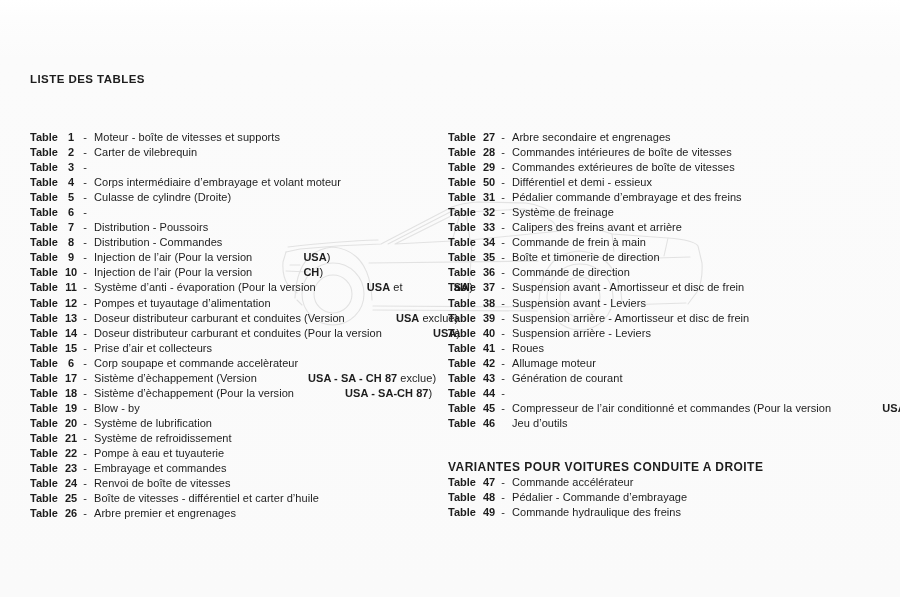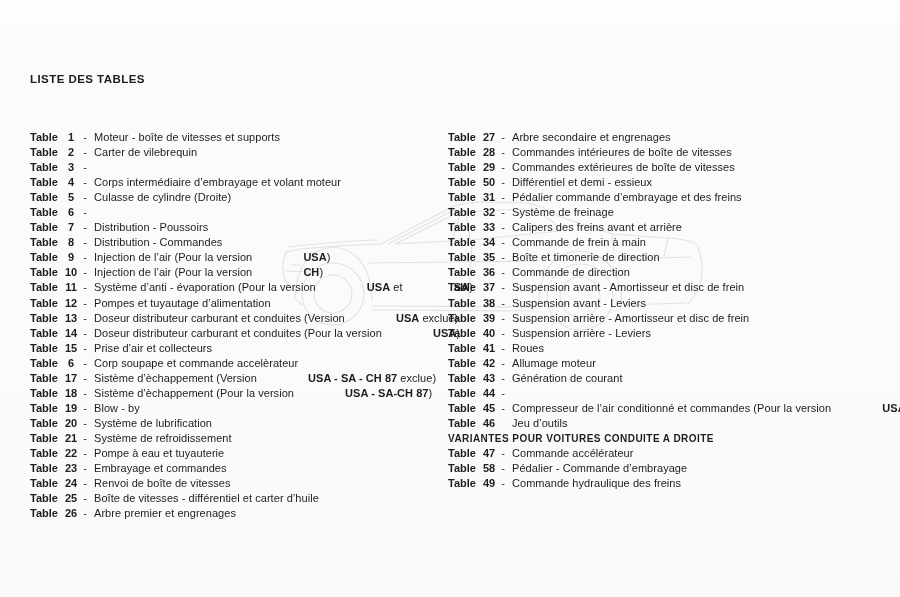--- a/index.html
+++ b/index.html
@@ -26,22 +26,22 @@
     display: flex; align-items: flex-end;
     height: 15.05px; line-height: 15.05px;
     font-size: 11px; white-space: nowrap;
   }
   .lbl { font-weight: bold; width: 33px; flex: none; }
   .num { font-weight: bold; width: 16px; flex: none; text-align: center; }
   .sep { width: 12px; flex: none; text-align: center; color: #2a2a2a; }
   .desc { flex: none; padding-left: 3px; letter-spacing: 0.05px; }
   .desc .b { font-weight: bold; margin-left: 48px; }
   .variants-heading {
-    height: 15px; line-height: 15px;
-    font-size: 10px; font-weight: bold; letter-spacing: 0.45px;
+    margin-top: 29px; height: 15px; line-height: 15px;
+    font-size: 12px; font-weight: bold; letter-spacing: 0.45px;
     white-space: nowrap;
   }
 </style>
 </head>
 <body>
 
 <div class="page">
 
   <svg id="watermark" width="900" height="597" viewBox="0 0 900 597" aria-hidden="true">
     <g fill="none" stroke="#e2e2e2" stroke-width="1.1" stroke-linejoin="round" stroke-linecap="round">
@@ -409,21 +409,21 @@
       <div id="right-rows-bottom">
   <div class="row">
     <span class="lbl">Table</span>
     <span class="num">47</span>
     <span class="sep">-</span>
     <span class="desc"><span>Commande accélérateur</span></span>
   </div>
 
   <div class="row">
     <span class="lbl">Table</span>
-    <span class="num">58</span>
+    <span class="num">48</span>
     <span class="sep">-</span>
     <span class="desc"><span>Pédalier - Commande d’embrayage</span></span>
   </div>
 
   <div class="row">
     <span class="lbl">Table</span>
     <span class="num">49</span>
     <span class="sep">-</span>
     <span class="desc"><span>Commande hydraulique des freins</span></span>
   </div>

